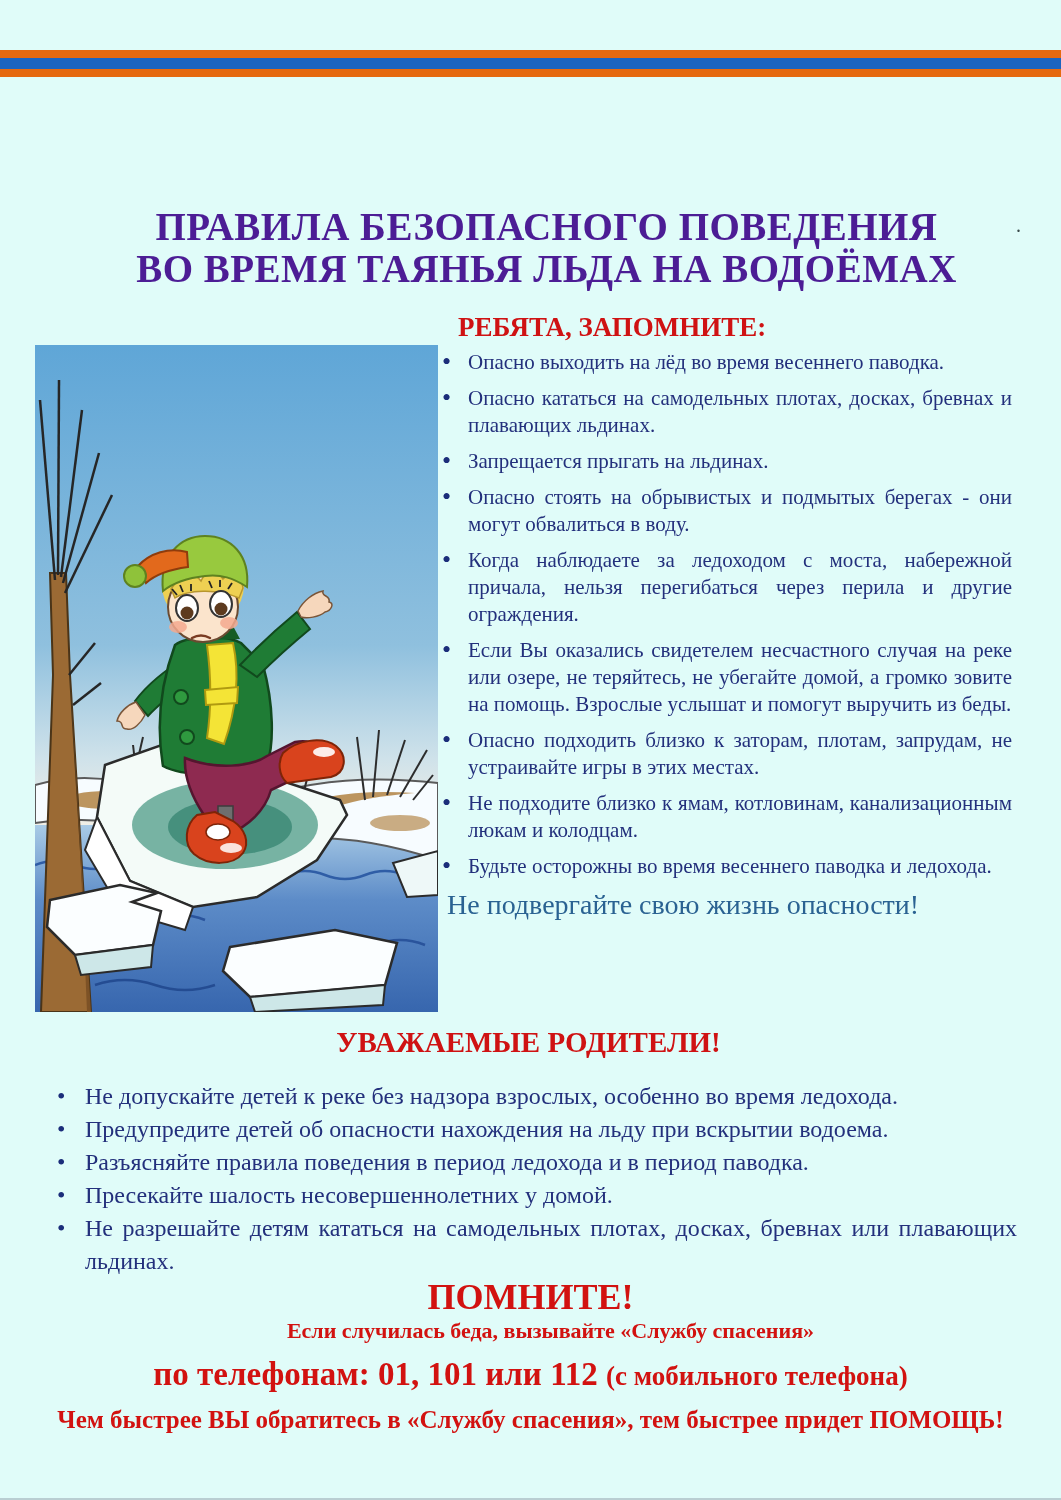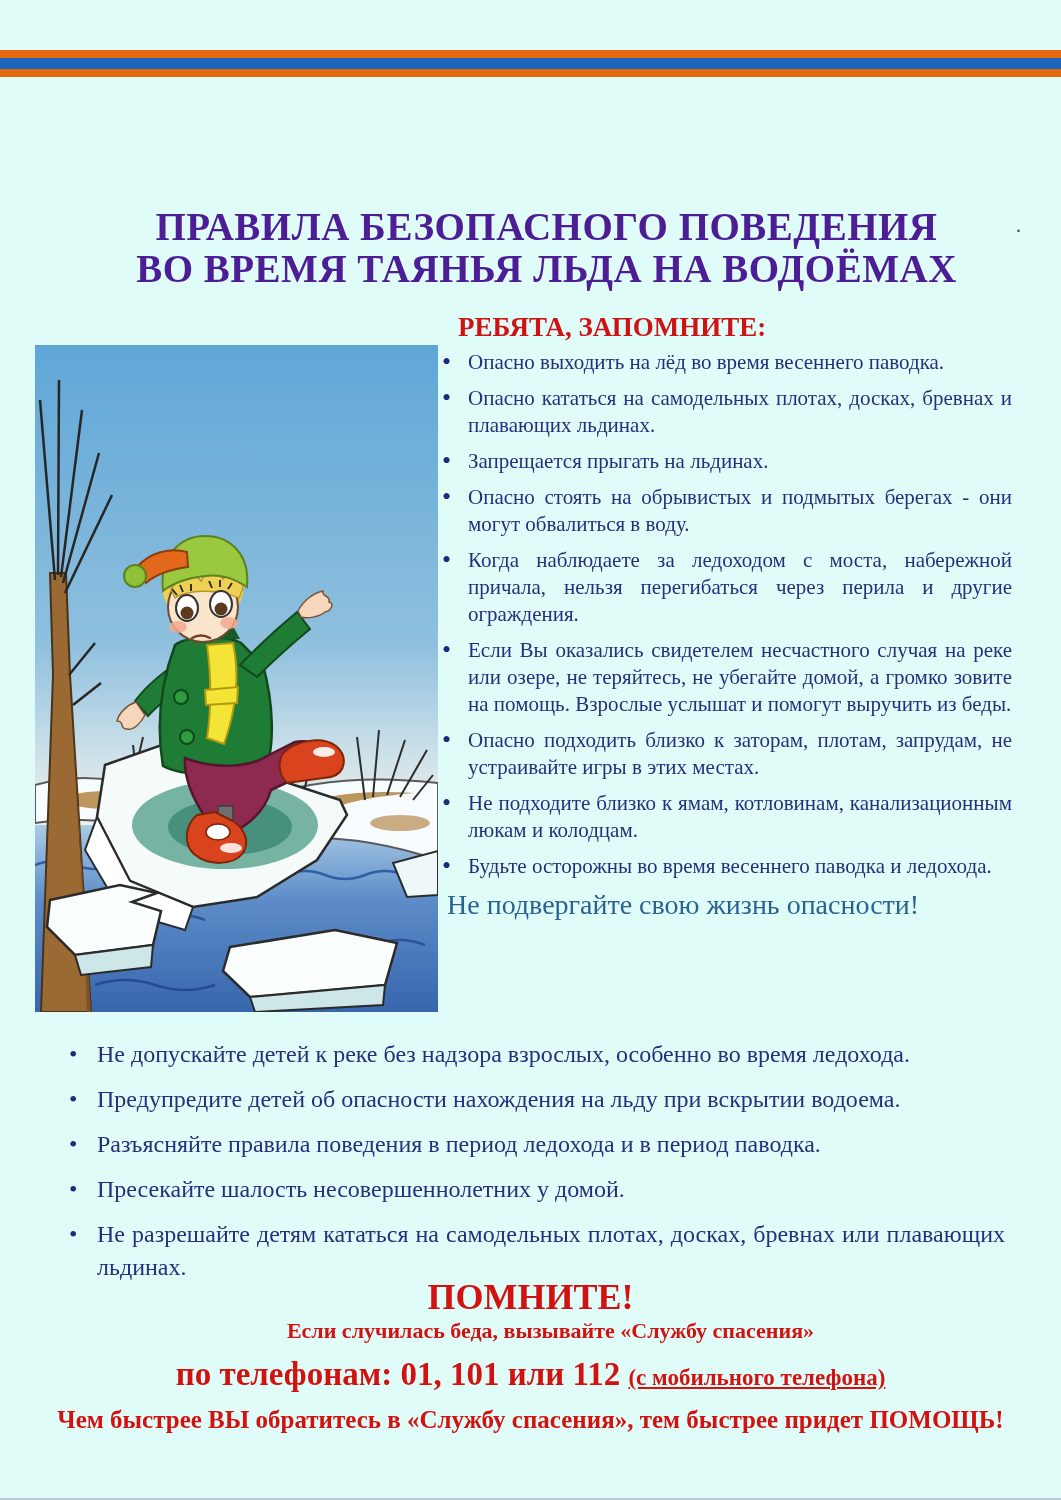--- a/index.html
+++ b/index.html
@@ -27,29 +27,29 @@
   .kids-heading{color:#cf1213;font-weight:bold;font-size:27px;line-height:30px;margin:0 0 7px 23px;}
   .kids ul{margin:0;padding:0 0 0 33px;list-style:none;}
   .kids li{position:relative;font-size:21px;line-height:27px;text-align:justify;margin:0 0 9px 0;}
   .kids li::before{content:"\2022";position:absolute;left:-26px;top:-1px;color:#1b2d7a;font-size:26px;}
   .kids-closing{font-weight:normal;font-size:28px;color:#2a6292;margin:4px 0 0 12px;}
 
   
   .parents{position:absolute;left:40px;top:1026px;width:977px;color:#23307c;}
   .parents-heading{text-align:center;color:#cf1213;font-weight:bold;font-size:29px;margin:0 0 21px 0;}
   .parents ul{margin:0;padding:0 0 0 45px;list-style:none;}
-  .parents li{position:relative;font-size:24px;line-height:33px;text-align:justify;margin:12px;}
+  .parents li{position:relative;font-size:24px;line-height:33px;text-align:justify;margin:0;}
   .parents li::before{content:"\2022";position:absolute;left:-28px;top:0;color:#1b2d7a;font-size:24px;}
 
   
   .footer-line{position:absolute;left:0;width:1061px;text-align:center;color:#d21210;font-weight:bold;}
   .footer-remember{top:1276px;font-size:36px;}
   .footer-call{top:1318px;font-size:22px;margin-left:20px;}
   .footer-phones{top:1356px;font-size:33px;}
-  .footer-phones .paren{font-size:23px;text-decoration:underline;}
+  .footer-phones .paren{font-size:27px;}
   .footer-bottom{top:1406px;font-size:25px;}
 </style>
 </head>
 <body>
 
 <div class="poster">
 
   <div class="stripe">
     <div class="stripe-blue"></div>
   </div>
@@ -203,20 +203,21 @@
       <li>Когда наблюдаете за ледоходом с моста, набережной причала, нельзя перегибаться через перила и другие ограждения.</li>
       <li>Если Вы оказались свидетелем несчастного случая на реке или озере, не теряйтесь, не убегайте домой, а громко зовите на помощь. Взрослые услышат и помогут выручить из беды.</li>
       <li>Опасно подходить близко к заторам, плотам, запрудам, не устраивайте игры в этих местах.</li>
       <li>Не подходите близко к ямам, котловинам, канализационным люкам и колодцам.</li>
       <li>Будьте осторожны во время весеннего паводка и ледохода.</li>
     </ul>
     <div class="kids-closing">Не подвергайте свою жизнь опасности!</div>
   </div>
 
   <div class="parents">
+    <div class="parents-heading">УВАЖАЕМЫЕ РОДИТЕЛИ!</div>
     <ul>
       <li>Не допускайте детей к реке без надзора взрослых, особенно во время ледохода.</li>
       <li>Предупредите детей об опасности нахождения на льду при вскрытии водоема.</li>
       <li>Разъясняйте правила поведения в период ледохода и в период паводка.</li>
       <li>Пресекайте шалость несовершеннолетних у домой.</li>
       <li>Не разрешайте детям кататься на самодельных плотах, досках, бревнах или плавающих льдинах.</li>
     </ul>
   </div>
 
   <div class="footer-line footer-remember">ПОМНИТЕ!</div>

